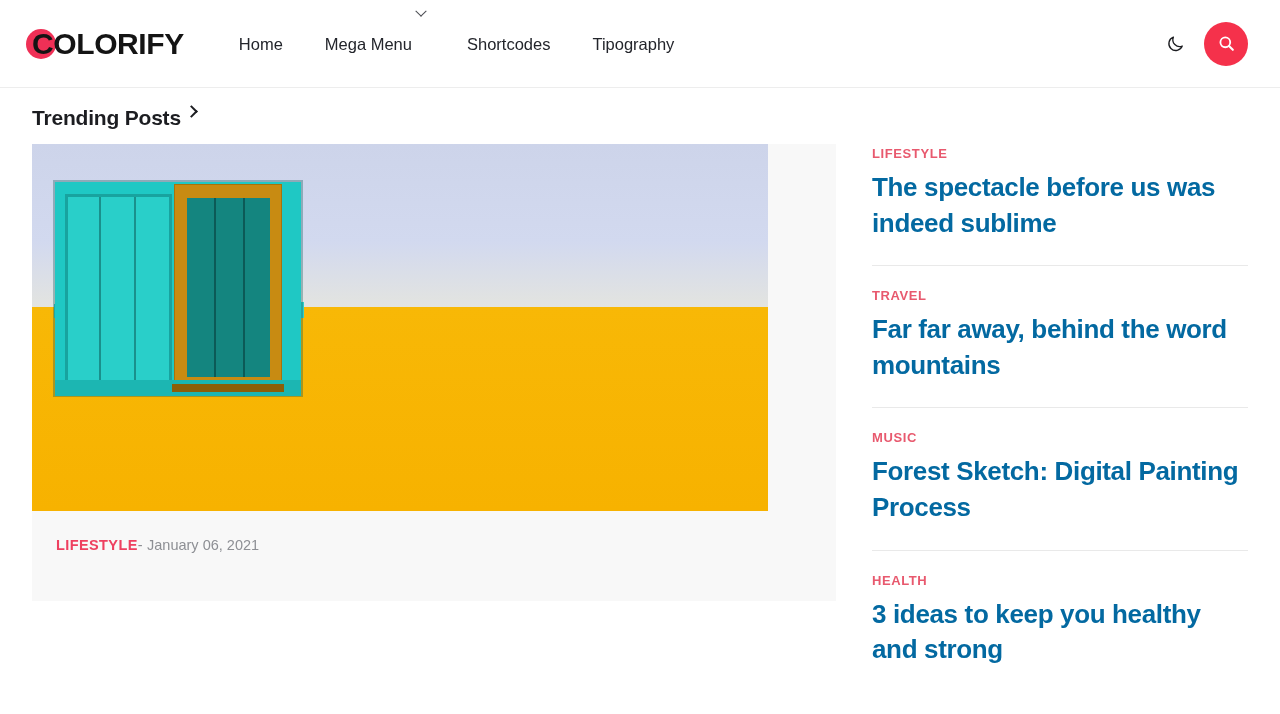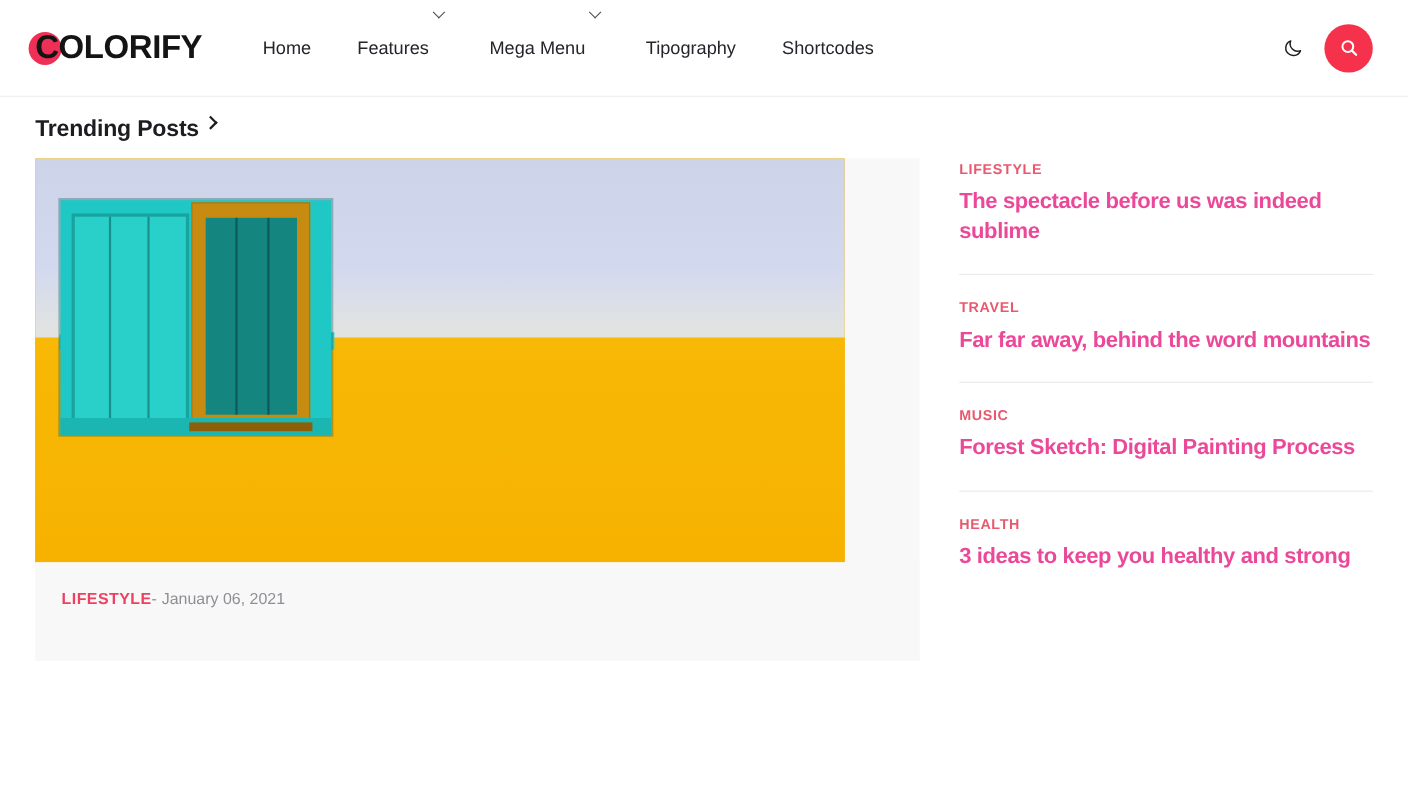--- a/index.html
+++ b/index.html
@@ -269,54 +269,50 @@
     font-size: 13px;
     font-weight: 700;
     letter-spacing: 0.6px;
     color: #e8596e;
     text-transform: uppercase;
     display: block;
     margin-bottom: 9px;
     cursor: pointer;
   }
   .trend-title {
-    font-size: 20px;
+    font-size: 26px;
     line-height: 1.37;
     font-weight: 700;
-    color: #ec4899;
+    color: #0369a1;
     letter-spacing: -0.35px;
   }
 </style>
 </head>
 <body>
 
 <header class="site-header">
 
   <div class="brand">
     <span class="brand-dot"></span>
     <span class="brand-text">COLORIFY</span>
   </div>
 
   <nav class="main-nav">
     <div class="nav-item">
       <span>Home</span>
     </div>
     <div class="nav-item">
-      <span>Features</span>
-      <i class="chev"></i>
-    </div>
-    <div class="nav-item">
       <span>Mega Menu</span>
       <i class="chev"></i>
     </div>
     <div class="nav-item">
+      <span>Shortcodes</span>
+    </div>
+    <div class="nav-item">
       <span>Tipography</span>
-    </div>
-    <div class="nav-item">
-      <span>Shortcodes</span>
     </div>
   </nav>
 
   <div class="header-right">
     <button class="moon-btn">
       <svg width="19" height="19" viewBox="0 0 24 24">
         <path d="M20.5 15.2A8.6 8.6 0 0 1 9.3 4a8.7 8.7 0 1 0 11.2 11.2z" fill="none" stroke="#1c1d21" stroke-width="1.7" stroke-linecap="round" stroke-linejoin="round"></path>
       </svg>
     </button>
     <button class="search-btn">

